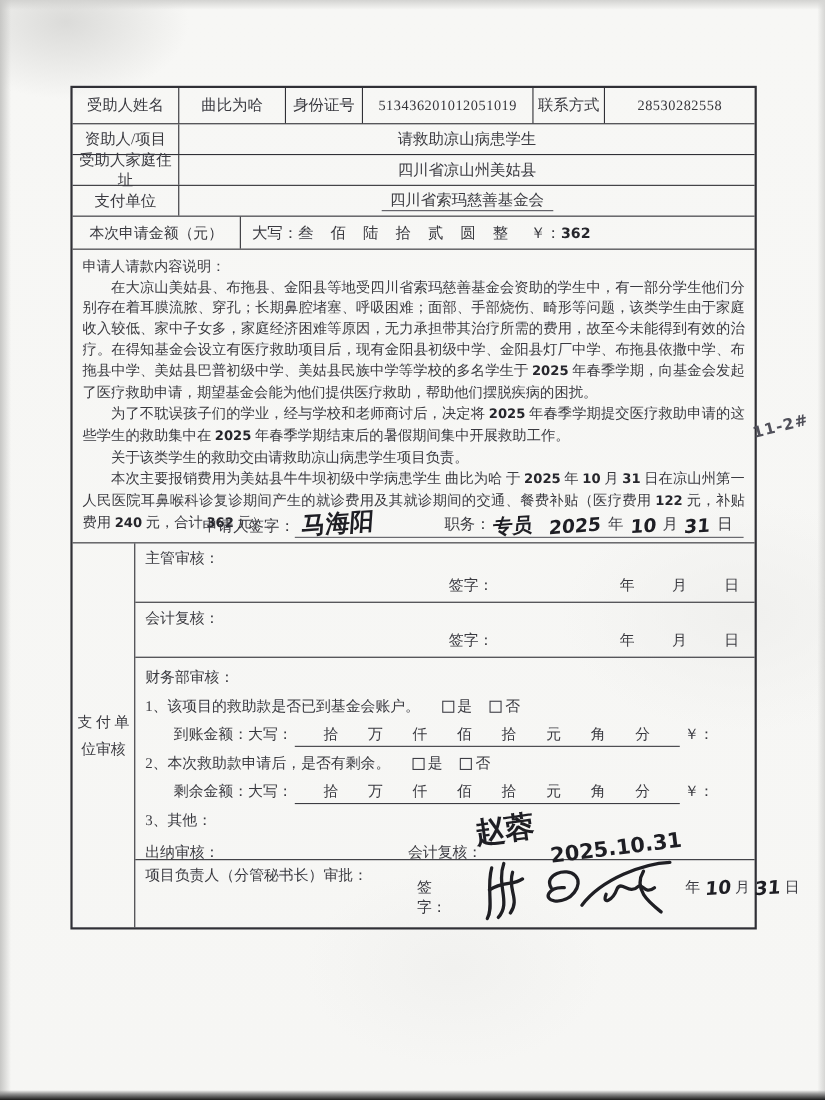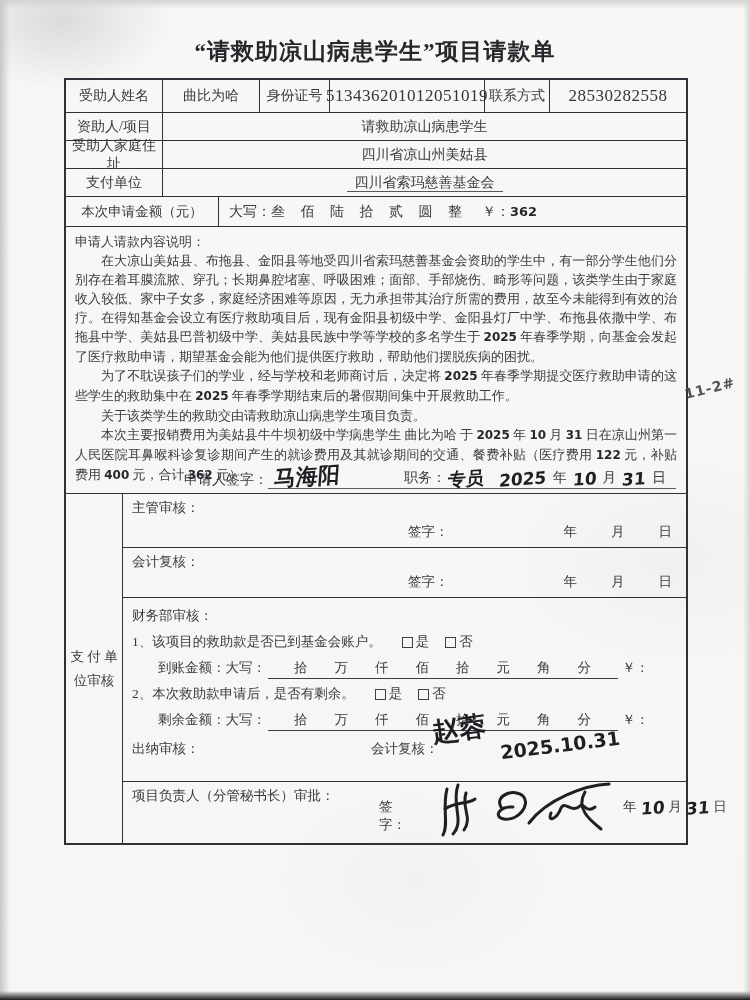--- a/index.html
+++ b/index.html
@@ -23,21 +23,21 @@
     font-size:23px;font-weight:bold;letter-spacing:1px;color:#26262c;}
 
   .form{position:absolute;left:64px;top:78px;width:624px;height:767px;border:2px solid #303036;font-size:14px;}
   .row{display:flex;border-bottom:1px solid #303036;}
   .row:last-child{border-bottom:none;}
   .cell{border-right:1px solid #303036;display:flex;align-items:center;justify-content:center;text-align:center;padding:0 3px;}
   .cell.last{border-right:none;}
   .r1{height:33px;} .r2,.r3,.r4{height:28px;} .r5{height:30px;}
   .w97{width:97px;flex:none;} .w70{width:70px;flex:none;} .w155{width:155px;flex:none;} .w65{width:65px;flex:none;} .w153{width:153px;flex:none;}
   .grow{flex:1;}
-  .num{font-size:17px;letter-spacing:.5px;color:#34343a;}
+  .num{font-size:13px;letter-spacing:.5px;color:#34343a;}
   .uline{border-bottom:1px solid #55555c;padding:0 8px;line-height:17px;}
 
   .amount-val{flex:1;display:flex;align-items:center;padding-left:10px;text-align:left;justify-content:flex-start;}
   .caps{letter-spacing:6px;margin-right:14px;}
 
   .r6{height:267px;display:block;position:relative;padding:5px 9px 32px 9px;
       font-size:13px;line-height:19px;text-align:justify;}
   .r6 .head-line{text-align:left;}
   .r6 .para{text-indent:2em;}
   b{font-family:"DejaVu Sans","Liberation Sans",sans-serif;font-weight:700;font-size:.92em;color:#26262c;}
@@ -80,21 +80,20 @@
     font-size:14px;font-weight:600;color:#50505a;font-family:"DejaVu Sans","Liberation Sans",sans-serif;letter-spacing:1px;}
 </style>
 </head>
 <body>
 
 <div class="page">
   <div class="edge-t"></div>
   <div class="edge-l"></div>
   <div class="edge-r"></div>
 
-  <div class="title">“请救助凉山病患学生”项目请款单</div>
 
   <div class="form">
 
     <div class="row r1">
       <div class="cell w97">受助人姓名</div>
       <div class="cell w97">曲比为哈</div>
       <div class="cell w70">身份证号</div>
       <div class="cell w155 num">513436201012051019</div>
       <div class="cell w65">联系方式</div>
       <div class="cell grow last num">28530282558</div>
@@ -125,21 +124,21 @@
         <span>￥：<b>362</b></span>
       </div>
     </div>
 
     <div class="row r6">
       <div class="head-line">申请人请款内容说明：</div>
       <div id="paragraphs">
           <p class="para">在大凉山美姑县、布拖县、金阳县等地受四川省索玛慈善基金会资助的学生中，有一部分学生他们分别存在着耳膜流脓、穿孔；长期鼻腔堵塞、呼吸困难；面部、手部烧伤、畸形等问题，该类学生由于家庭收入较低、家中子女多，家庭经济困难等原因，无力承担带其治疗所需的费用，故至今未能得到有效的治疗。在得知基金会设立有医疗救助项目后，现有金阳县初级中学、金阳县灯厂中学、布拖县依撒中学、布拖县中学、美姑县巴普初级中学、美姑县民族中学等学校的多名学生于 <b>2025</b> 年春季学期，向基金会发起了医疗救助申请，期望基金会能为他们提供医疗救助，帮助他们摆脱疾病的困扰。</p>
           <p class="para">为了不耽误孩子们的学业，经与学校和老师商讨后，决定将 <b>2025</b> 年春季学期提交医疗救助申请的这些学生的救助集中在 <b>2025</b> 年春季学期结束后的暑假期间集中开展救助工作。</p>
           <p class="para">关于该类学生的救助交由请救助凉山病患学生项目负责。</p>
-          <p class="para">本次主要报销费用为美姑县牛牛坝初级中学病患学生 曲比为哈 于 <b>2025</b> 年 <b>10</b> 月 <b>31</b> 日在凉山州第一人民医院耳鼻喉科诊复诊期间产生的就诊费用及其就诊期间的交通、餐费补贴（医疗费用 <b>122</b> 元，补贴费用 <b>400</b> 元，合计 <b>362</b> 元）。</p>
+          <p class="para">本次主要报销费用为美姑县牛牛坝初级中学病患学生 曲比为哈 于 <b>2025</b> 年 <b>10</b> 月 <b>31</b> 日在凉山州第一人民医院耳鼻喉科诊复诊期间产生的就诊费用及其就诊期间的交通、餐费补贴（医疗费用 <b>122</b> 元，补贴费用 <b>240</b> 元，合计 <b>362</b> 元）。</p>
         </div>
 
       <div class="sign-line">
         <span>申请人签字：</span>
         <span class="sig-wrap">
           <span class="hand sig-name">马海阳</span>
           <span class="pos-group">
             <span>职务：</span>
             <span class="hand pos-value">专员</span>
           </span>
@@ -217,20 +216,21 @@
               </span>
           </div>
 
           <div class="fin-line amt-line">
             <span>剩余金额：</span>
             <span>大写：</span>
             <span class="units">拾万仟佰拾元角分</span>
             <span>￥：</span>
           </div>
 
+          <div class="fin-line">3、其他：</div>
 
           <div class="cashier-line">
             <span>出纳审核：</span>
             <span class="acct-label">会计复核：</span>
             <span class="hand acct-sign">赵蓉</span>
             <span class="hand acct-date">2025.10.31</span>
           </div>
         </div>
 
         <div class="sub sub-leader">

